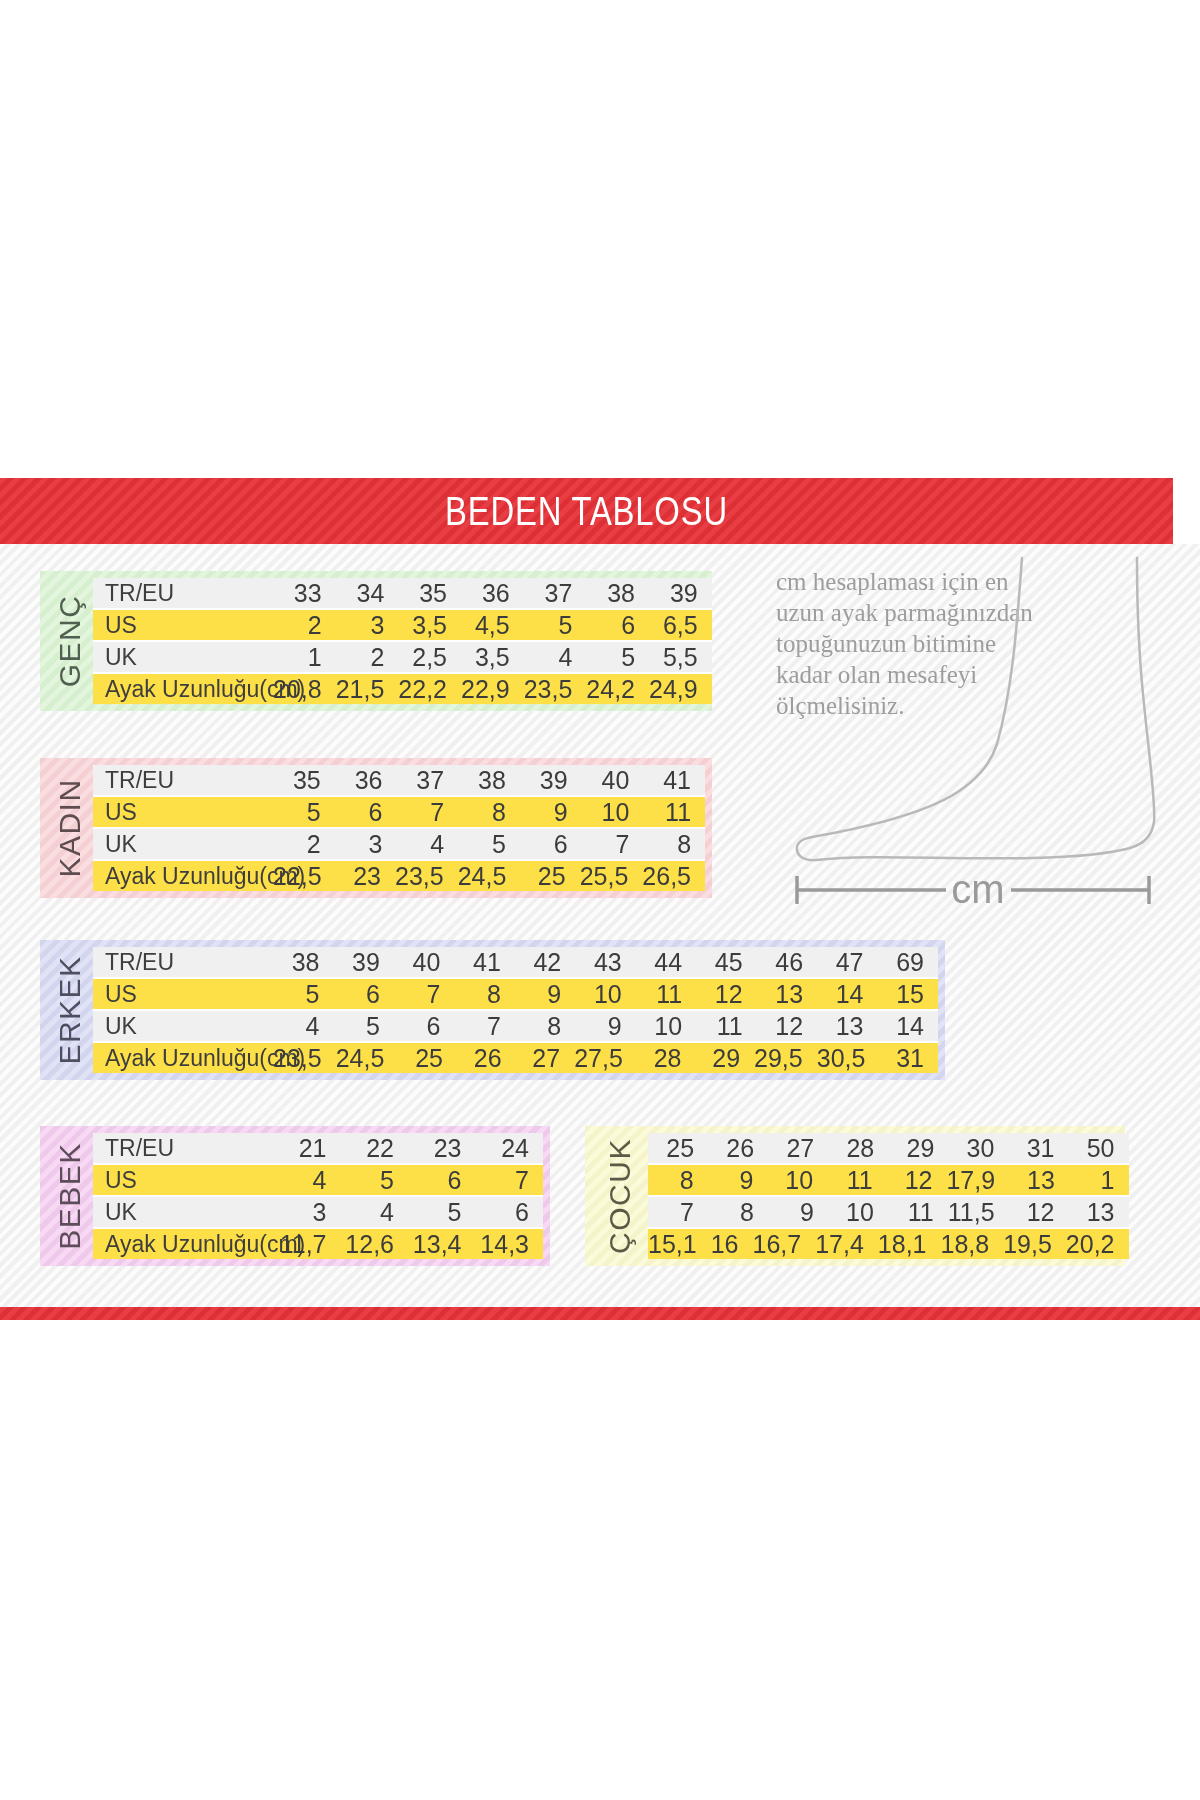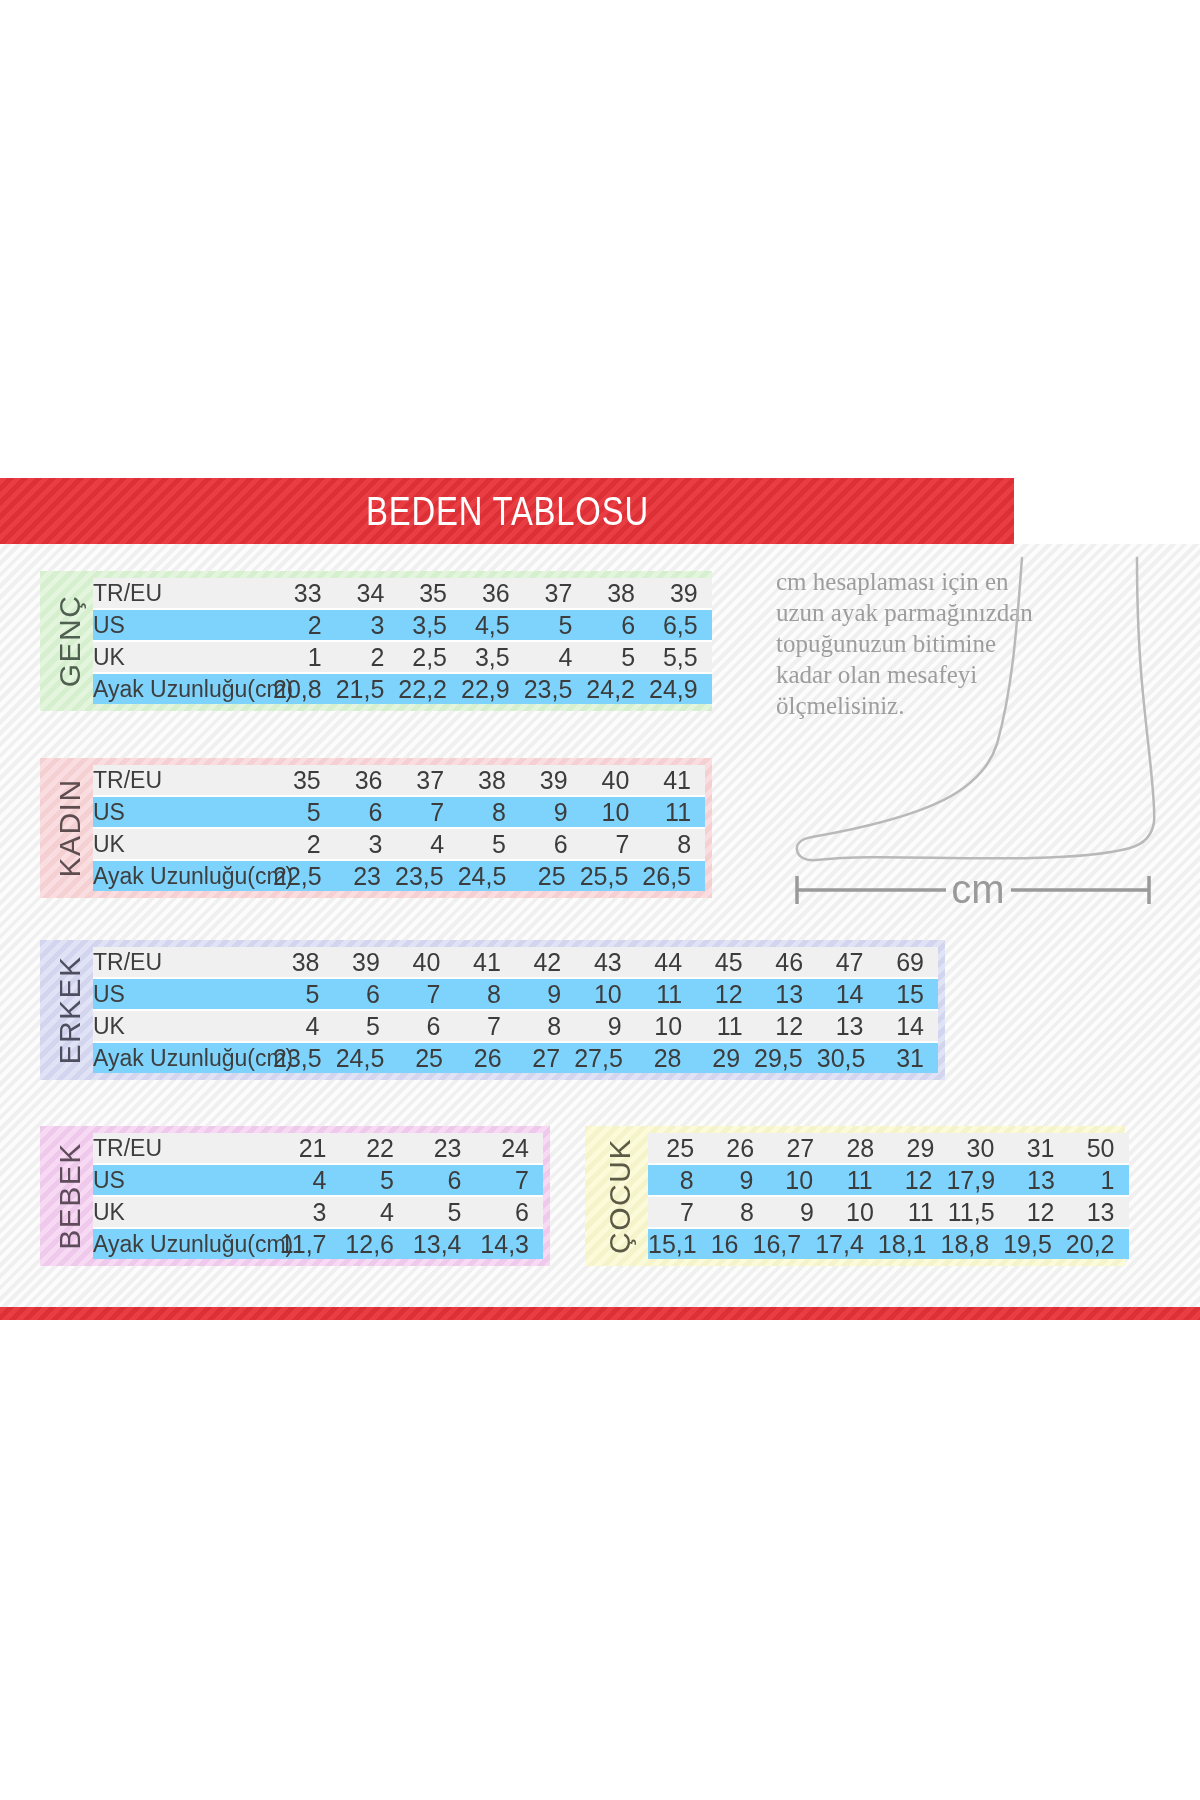--- a/index.html
+++ b/index.html
@@ -2,21 +2,21 @@
 <html><head>
 <meta charset="utf-8">
 <style>
   html,body{margin:0;padding:0;background:#ffffff;}
   .page{
     position:relative;width:1200px;height:1800px;overflow:hidden;
     background:#ffffff;font-family:"Liberation Sans",sans-serif;
   }
   
   .header-bar{
-    position:absolute;left:0;top:478px;width:1014px;height:66px;
+    position:absolute;left:0;top:478px;width:1173px;height:66px;
     background:repeating-linear-gradient(135deg,#e83d42 0 5px,#dd3036 5px 10px);
     display:flex;align-items:center;justify-content:center;
   }
   .header-title{
     color:#ffffff;font-size:40px;font-weight:400;letter-spacing:1px;
     transform:scaleX(.82);white-space:nowrap;
   }
   
   .stripe-bg{
     position:absolute;left:0;top:544px;width:1200px;height:763px;
@@ -34,25 +34,25 @@
     width:46px;flex:0 0 46px;display:flex;align-items:center;justify-content:center;
   }
   .size-table.wide-label .vlabel{width:56px;flex:0 0 56px;}
   .vlabel span{
     transform:rotate(-90deg);white-space:nowrap;font-size:30px;
     letter-spacing:1.5px;font-weight:400;
   }
   .tbl{
     flex:1;display:flex;flex-direction:column;background:#ffffff;
   }
-  .trow{display:flex;flex:1;align-items:center;background:#7dd3fc;}
+  .trow{display:flex;flex:1;align-items:center;background:#fde047;}
   .trow.shade{background:#f0f0f0;}
   .trow:not(:last-child){border-bottom:2px solid #ffffff;}
   .rlabel{
-    width:180px;flex:0 0 180px;box-sizing:border-box;
+    width:180px;flex:0 0 180px;padding-left:12px;box-sizing:border-box;
     font-size:23px;color:#3e3e3e;white-space:nowrap;text-align:left;
   }
   .cell{
     flex:1;text-align:right;padding-right:14px;font-size:25px;color:#3c3c3c;
     white-space:nowrap;
   }
   
   .note{
     position:absolute;left:776px;top:566px;width:320px;
     font-size:25px;line-height:31px;color:#9d9d9d;font-family:Liberation Serif, serif;

